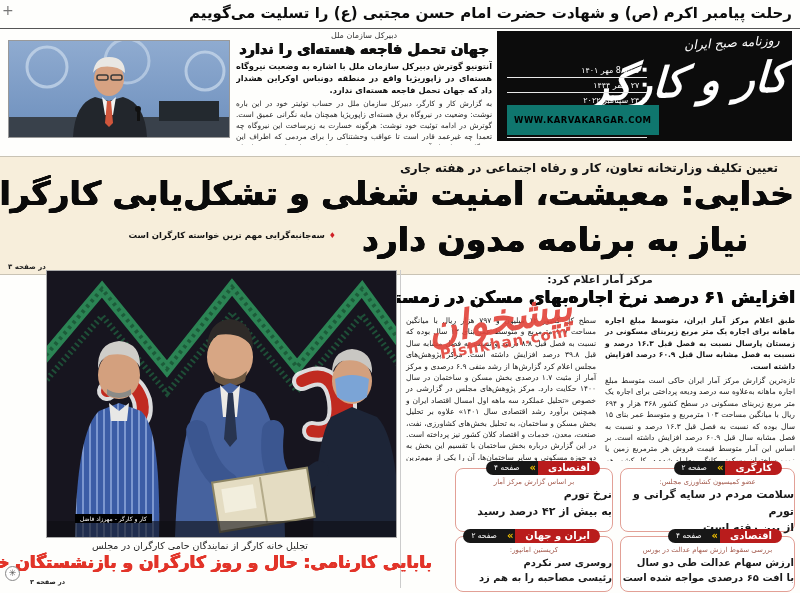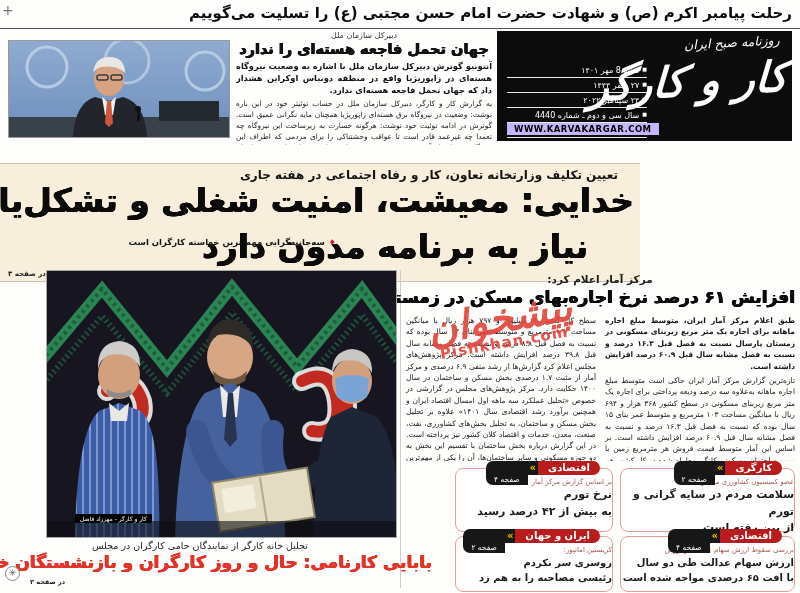--- a/index.html
+++ b/index.html
@@ -14,33 +14,33 @@
   .crop-mark{position:absolute;left:2px;top:2px;font-size:14px;color:#777;}
 
   
   .masthead{position:absolute;left:497px;top:31px;width:295px;height:110px;background:#0c0c0c;color:#fff;}
   .tagline{position:absolute;top:4px;right:12px;font-size:12.5px;font-style:italic;transform:rotate(-3deg);}
   .logo{position:absolute;top:26px;right:4px;font-size:42px;font-weight:bold;font-style:italic;
         letter-spacing:-2px;transform:rotate(-3deg) skewX(-6deg);white-space:nowrap;}
   .dates{position:absolute;top:32px;left:10px;width:140px;}
   .drow{font-size:8px;line-height:13px;border-bottom:1px solid #e9e9e9;text-align:right;white-space:nowrap;}
   .drow .sq{font-size:5px;vertical-align:2px;margin-left:3px;}
-  .site{position:absolute;bottom:6px;left:10px;background:#c4b5fd;color:#000;font-size:8.5px;
-        font-weight:bold;padding:1px 7px;direction:ltr;letter-spacing:0.5px;}
+  .site{position:absolute;bottom:6px;left:10px;background:#0f766e;color:#000;font-size:8.5px;
+        font-weight:bold;padding:10px 7px;direction:ltr;letter-spacing:0.5px;}
 
   
   .un-photo{position:absolute;left:8px;top:40px;width:220px;height:96px;border:1px solid #999;overflow:hidden;}
   .un-text{position:absolute;left:236px;top:31px;width:256px;height:114px;overflow:hidden;}
   .un-kicker{text-align:center;font-size:8px;color:#333;}
   .un-headline{text-align:center;font-size:14.5px;font-weight:bold;margin:1px 0 3px;}
   .un-lead{font-size:8.3px;font-weight:bold;text-align:justify;line-height:1.45;margin-bottom:2px;}
   .un-body{font-size:7.4px;text-align:justify;line-height:1.5;color:#1c1c1c;}
 
   
-  .main-block{position:absolute;left:0;top:163px;width:640px;height:117px;background:#f7eedb;
+  .main-block{position:absolute;left:0;top:156px;width:800px;height:117px;background:#f7eedb;
               border-top:1px solid #c9c3b4;border-bottom:1px solid #c9c3b4;}
   .main-kicker{position:absolute;top:4px;right:22px;font-size:12px;font-weight:bold;color:#141414;}
   .main-line1{position:absolute;top:17px;right:6px;left:6px;text-align:center;
               font-size:33px;font-weight:bold;white-space:nowrap;color:#0a0a0a;}
   .main-line2{position:absolute;top:63px;right:10px;width:470px;text-align:center;
               font-size:33px;font-weight:bold;white-space:nowrap;color:#0a0a0a;}
   .main-bullets{position:absolute;top:70px;left:66px;width:270px;text-align:right;
                 font-size:8.5px;font-weight:bold;line-height:1.9;color:#141414;}
   .main-bullets .dm{color:#cf2027;font-size:8px;margin-left:4px;}
   .main-ref{position:absolute;bottom:3px;left:8px;font-size:7px;font-weight:bold;color:#222;}
@@ -58,26 +58,26 @@
   .h-col p{margin:0 0 3px;}
   .h-col .b{font-weight:bold;}
   .watermark{position:absolute;left:428px;top:298px;z-index:6;transform:rotate(-10deg);
              color:#e2463d;opacity:0.92;text-align:center;pointer-events:none;}
   .watermark .wfa{font-size:40px;font-weight:bold;font-style:italic;line-height:1;}
   .watermark .wen{font-size:15px;font-weight:bold;direction:ltr;letter-spacing:1px;margin-top:-4px;}
 
   
   .box{position:absolute;background:#fff;border:1.5px solid #e2a096;border-radius:8px;}
   .bar{position:absolute;top:-8px;right:12px;display:flex;direction:ltr;height:14px;}
-  .bar .pg{background:#171717;color:#fff;font-size:7.5px;line-height:14px;padding:12px 8px;
+  .bar .pg{background:#171717;color:#fff;font-size:7.5px;line-height:14px;padding:0 8px;
            border-radius:7px 0 0 7px;white-space:nowrap;}
   .bar .ch{background:#171717;color:#f6c400;font-size:10px;font-weight:bold;line-height:13px;padding:0 2px;}
   .bar .cat{background:#b91c1c;color:#fff;font-size:10px;font-weight:bold;line-height:14px;
             padding:0 10px;border-radius:0 7px 7px 0;white-space:nowrap;}
-  .bk{margin-top:9px;text-align:right;font-size:7px;color:#a2584b;}
+  .bk{margin-top:9px;text-align:center;font-size:7px;color:#a2584b;}
   .bt{font-weight:bold;font-size:11px;color:#1b1b1b;line-height:1.5;margin-top:1px;}
 
   
   .photo{position:absolute;left:46px;top:270px;width:349px;height:266px;border:1px solid #aaa;
          background:#15131d;overflow:hidden;}
   .credit{position:absolute;left:28px;bottom:14px;background:#000;color:#fff;font-size:6px;
           padding:1px 5px;z-index:4;white-space:nowrap;}
   .caption{position:absolute;left:0;top:540px;width:400px;text-align:center;
            font-size:9.5px;font-weight:normal;color:#1d1d1d;}
   .red-head{position:absolute;left:0;top:552px;width:432px;text-align:center;

